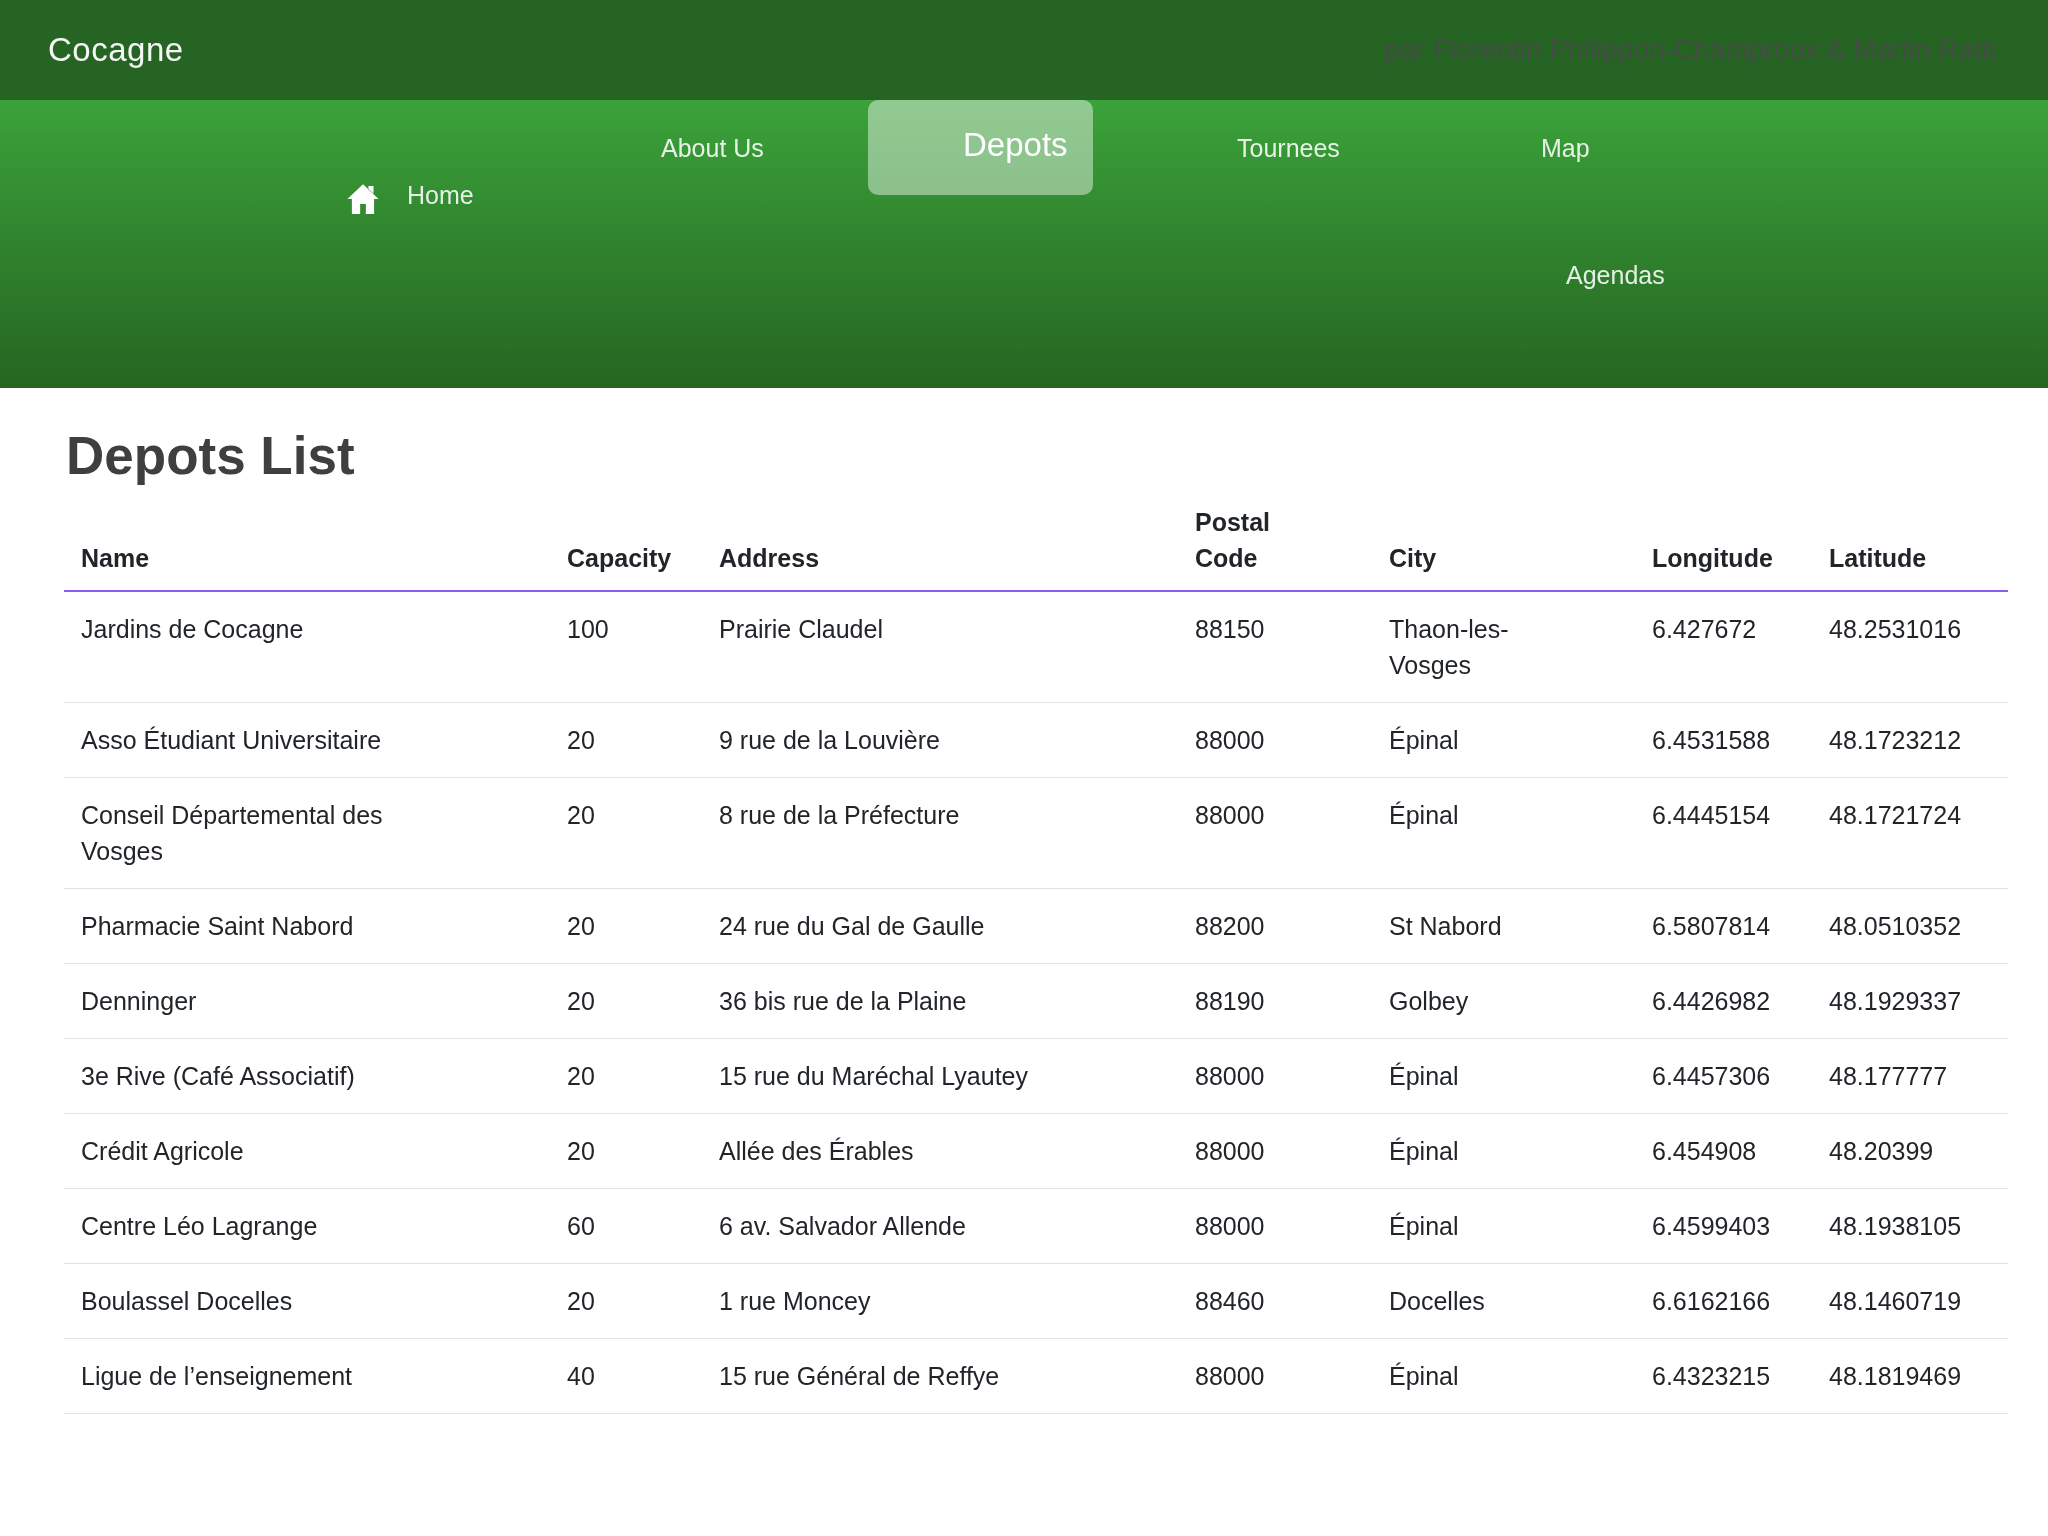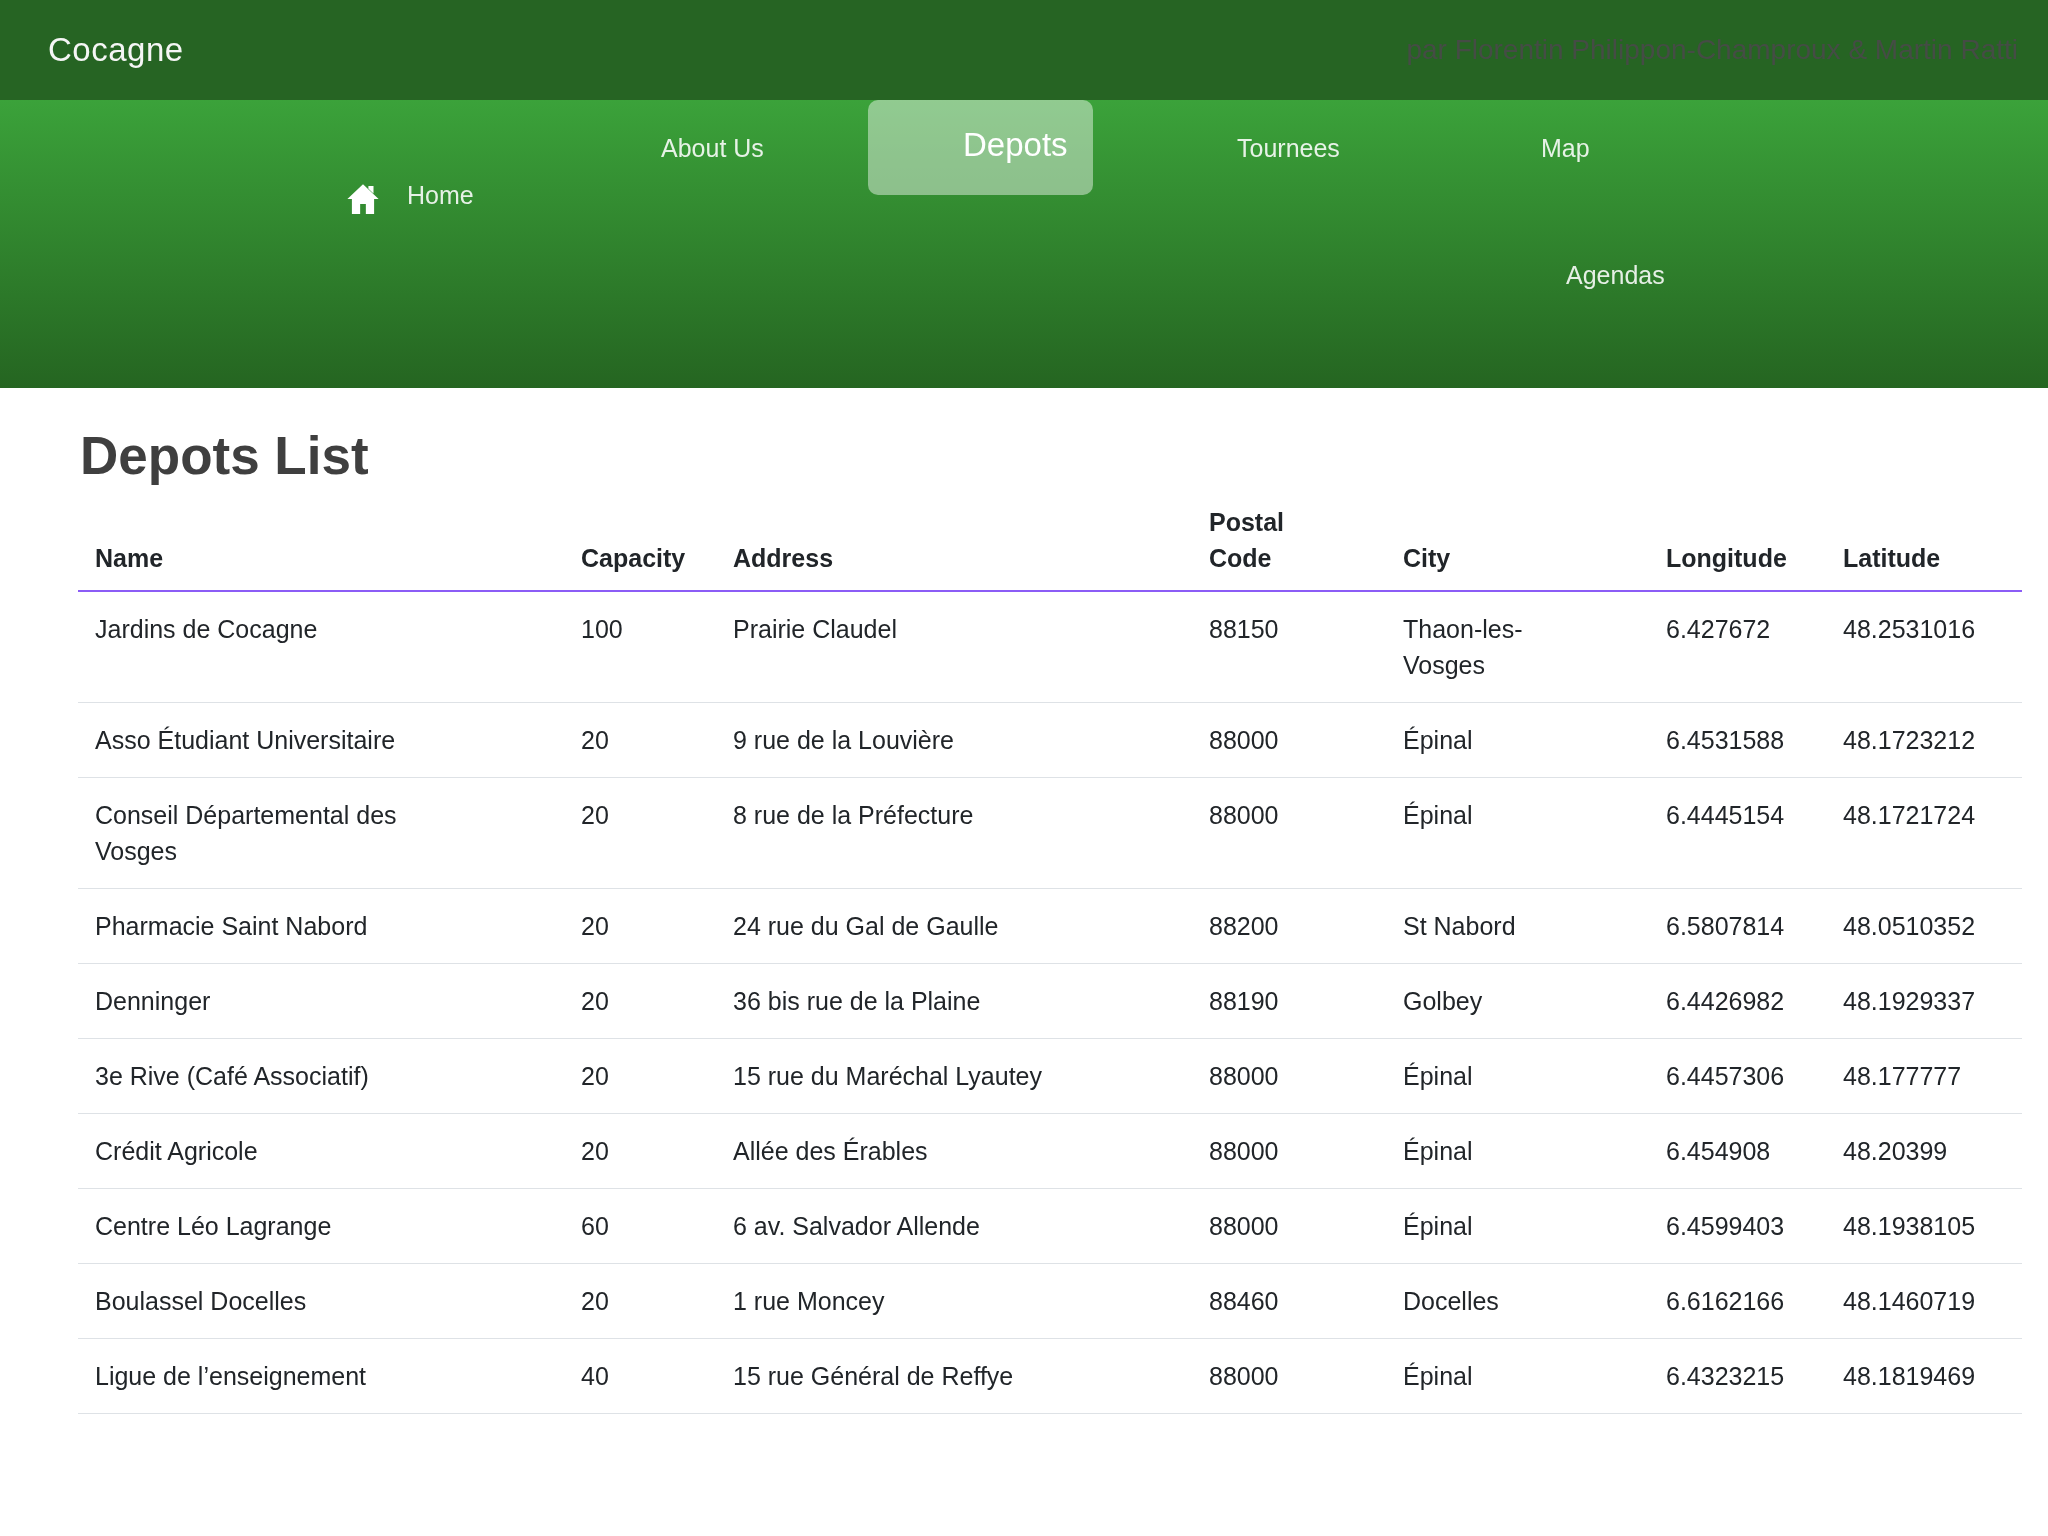--- a/index.html
+++ b/index.html
@@ -10,21 +10,21 @@
     position:relative;
   }
 
   
   .topbar { position:relative; height:100px; background:#266423; }
   .brand {
     position:absolute; left:48px; top:50%; transform:translateY(-50%);
     color:#f5f6f5; font-size:33px; letter-spacing:0.5px; text-decoration:none; cursor:pointer;
   }
   .credit {
-    position:absolute; right:30px; top:50%; transform:translateY(-50%);
+    position:absolute; right:52px; top:50%; transform:translateY(-50%);
     color:#454c45; font-size:28px; white-space:nowrap;
   }
 
   
   .navbar {
     position:relative; height:288px;
     background:linear-gradient(#3ba23a,#256521);
   }
   .nav-link {
     position:absolute; color:rgba(255,255,255,0.88);
@@ -38,21 +38,21 @@
   .nav-depots {
     left:868px; top:0; width:225px; height:95px;
     background:rgba(255,255,255,0.44); border-radius:10px;
   }
   .depots-label { position:absolute; left:95px; top:26px; color:#ffffff; font-size:33px; }
   .nav-tournees { left:1237px; top:34px; }
   .nav-map      { left:1541px; top:34px; }
   .nav-agendas  { left:1566px; top:161px; }
 
   
-  main { padding:0 24px 0 64px;margin-left:14px; }
+  main { padding:0 24px 0 64px; }
   h1 {
     margin:36px 0 0 2px; font-size:53px; font-weight:700;
     color:#3f3f3f; line-height:1.2;
   }
 
   table.depots {
     border-collapse:collapse; table-layout:fixed;
     width:1944px; margin-top:0;
     font-size:25px; line-height:36px; color:#212529;
   }

